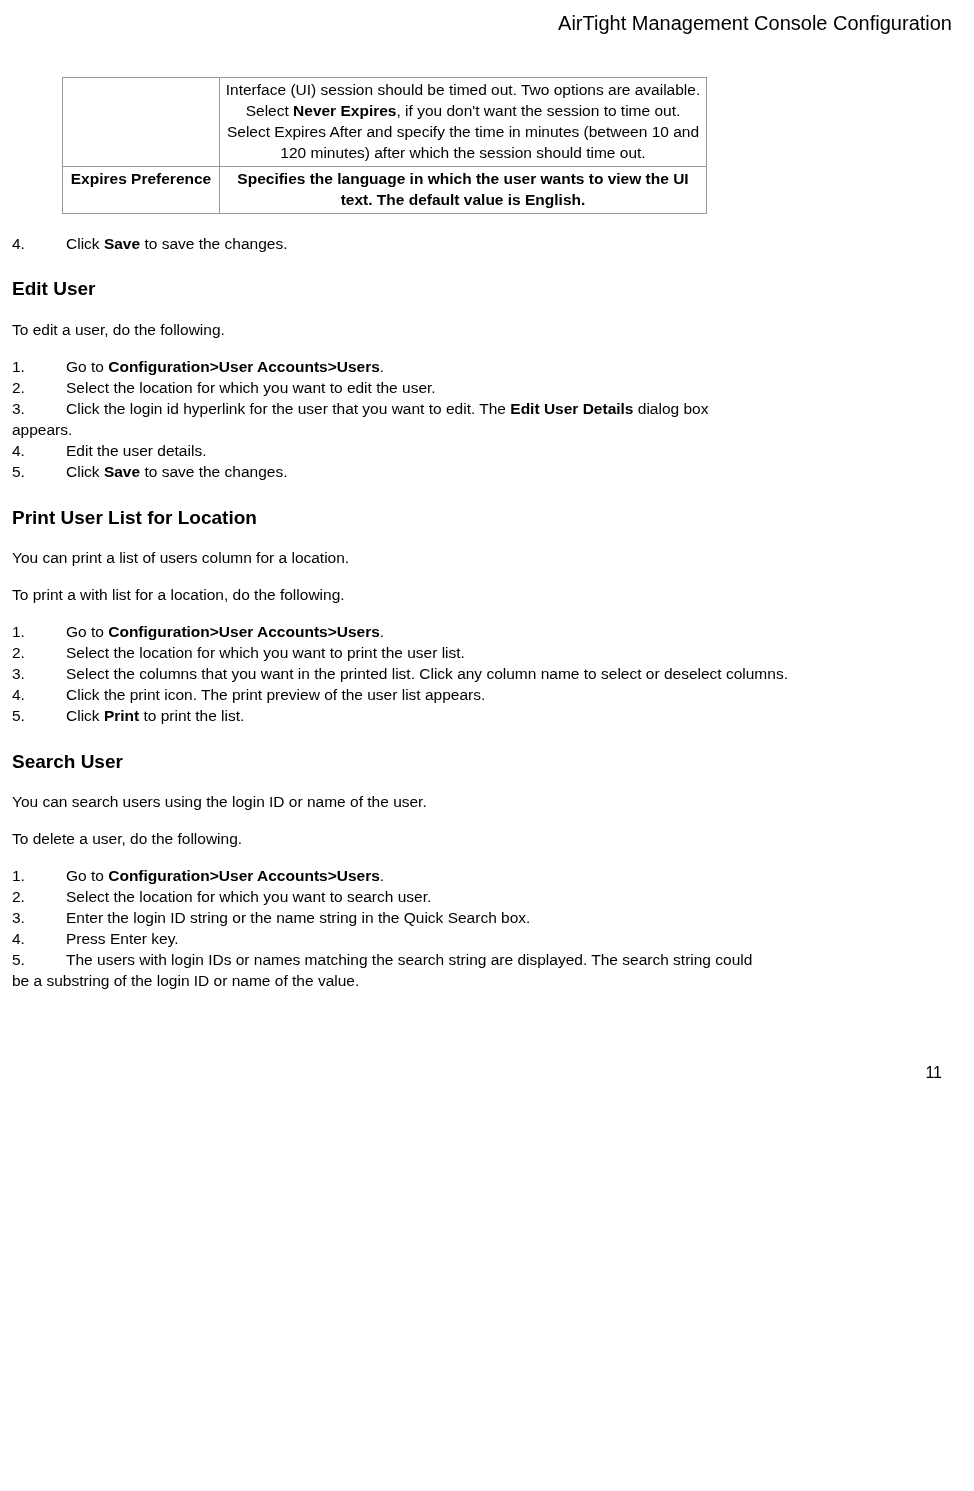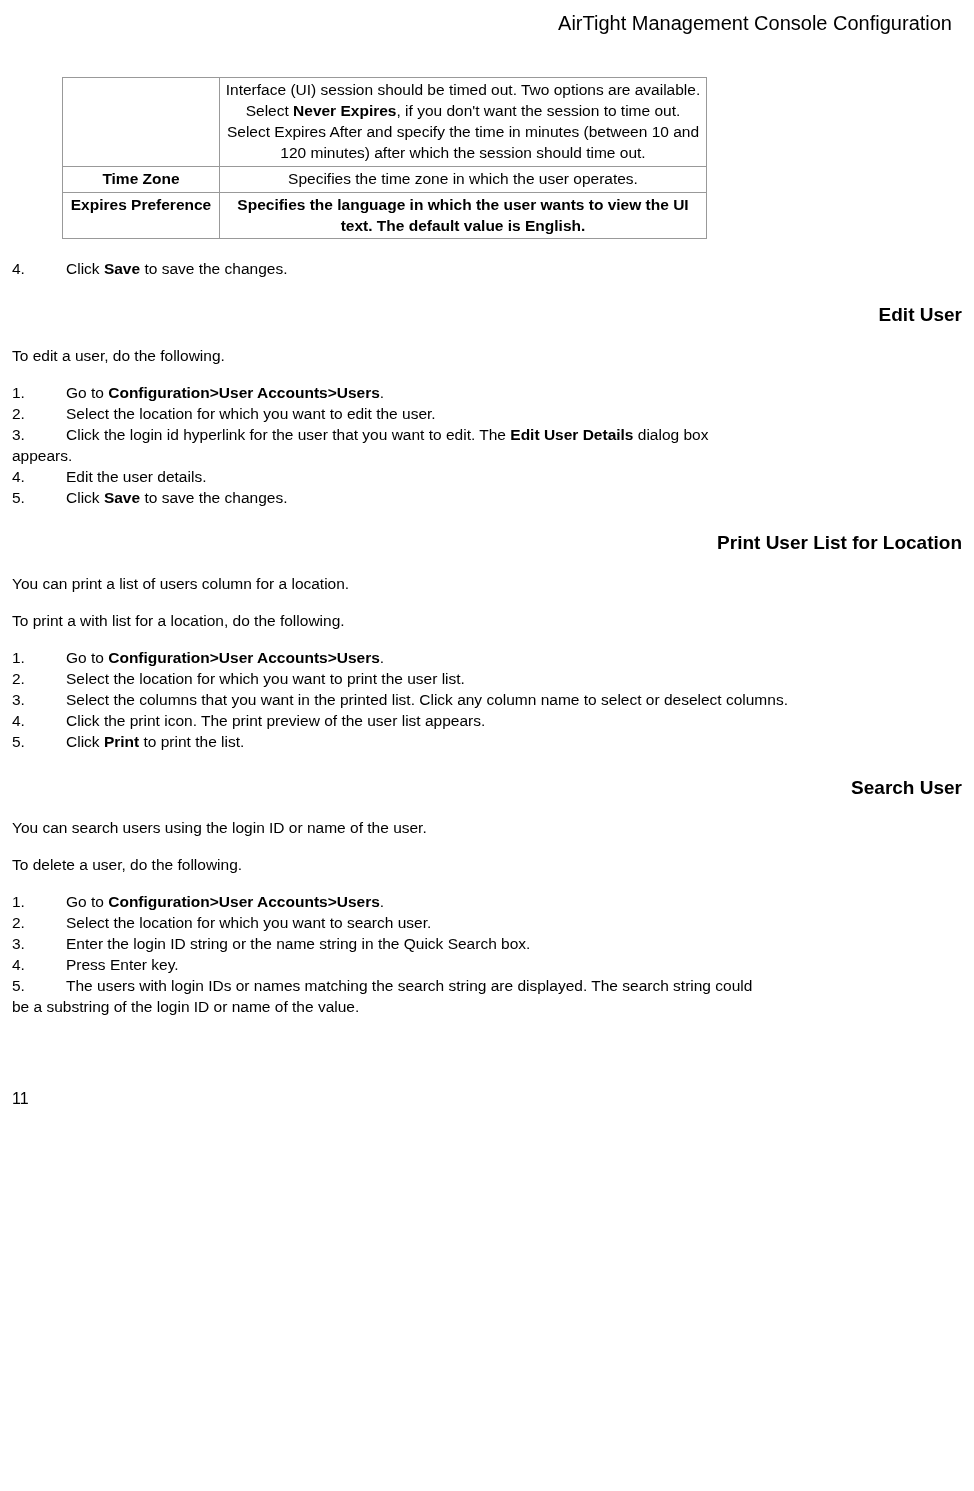--- a/index.html
+++ b/index.html
@@ -34,63 +34,58 @@
       width: 148px;
       font-weight: bold;
     }
     .bold {
       font-weight: bold;
     }
     h2 {
       font-size: 19px;
       font-weight: bold;
       margin: 22px 0 18px 0;
-      text-align: right;
     }
     p {
       margin: 16px 0;
     }
     .list-item {
       display: flex;
       margin: 0;
     }
     .list-num {
       width: 30px;
       flex-shrink: 0;
     }
     .list-text {
       flex: 1;
       margin-left: 24px;
     }
     .list-continue {
       margin: 0;
     }
     .page-num {
-      text-align: left;
+      text-align: right;
       margin-top: 70px;
       padding-right: 20px;
       font-size: 16px;
     }
   </style>
 </head>
 <body>
 
 <div class="header-title">AirTight Management Console Configuration</div>
 
 <table>
   <tbody>
       <tr>
     <td></td>
     <td style="font-weight:normal;">
       <span>Interface (UI) session should be timed out. Two options are available. Select </span><span class="bold">Never Expires</span><span>, if you don't want the session to time out. Select Expires After and specify the time in minutes (between 10 and 120 minutes) after which the session should time out.</span>
     </td>
-  </tr>
-  <tr>
-    <td>Time Zone</td>
-    <td style="font-weight:normal;">Specifies the time zone in which the user operates.</td>
   </tr>
   <tr>
     <td>Expires Preference</td>
     <td style="font-weight:bold;">Specifies the language in which the user wants to view the UI text. The default value is English.</td>
   </tr>
 </tbody>
   </table>
 
 <div class="list-item">
   <span class="list-num">4.</span>

